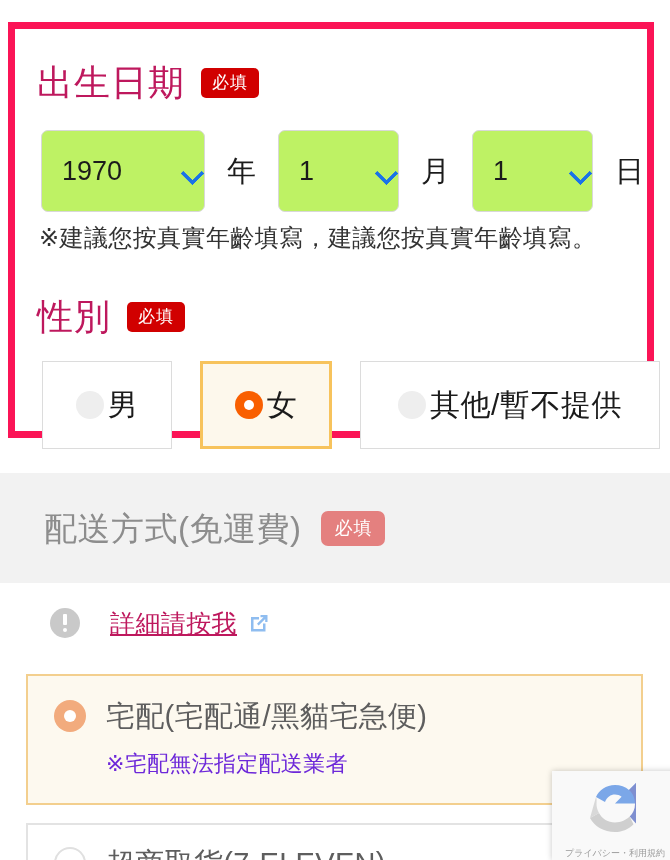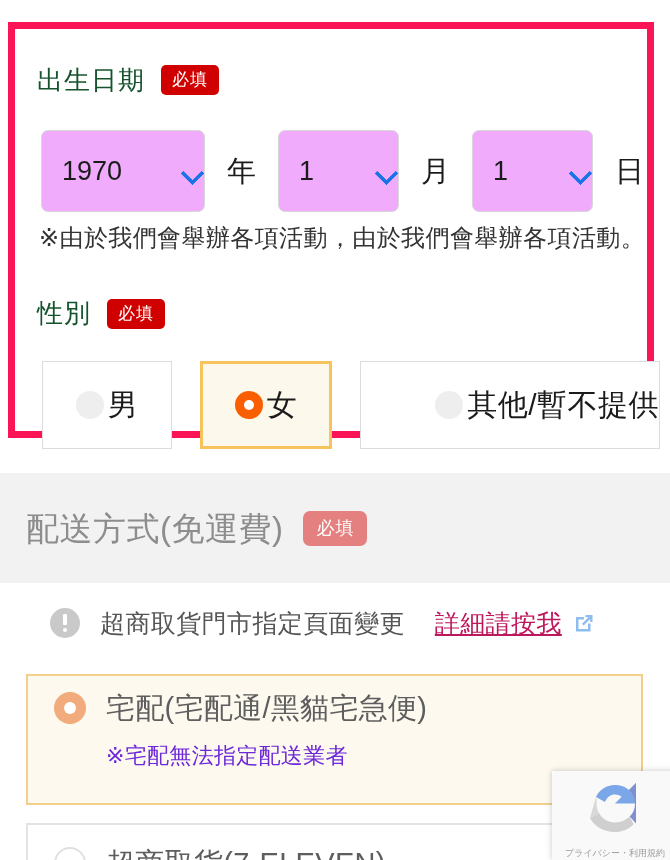--- a/index.html
+++ b/index.html
@@ -28,22 +28,22 @@
     background: #ffffff;
   }
 
   .field-label-row {
     display: flex;
     align-items: center;
     gap: 16px;
   }
 
   .field-title {
-    font-size: 26px;
-    color: #14532d;
+    font-size: 36px;
+    color: #be185d;
     letter-spacing: 1px;
     line-height: 1;
   }
 
   .badge-required {
     display: inline-flex;
     align-items: center;
     justify-content: center;
     font-size: 17px;
     color: #ffffff;
@@ -68,21 +68,21 @@
     left: 26px;
     top: 101px;
     display: flex;
     align-items: center;
   }
   .select-box {
     box-sizing: border-box;
     height: 82px;
     border: 1px solid #d8d8d8;
     border-radius: 7px;
-    background: #f0abfc;
+    background: #bef264;
     display: flex;
     align-items: center;
     justify-content: space-between;
     padding: 0 1px 0 20px;
   }
   .select-box.year { width: 164px; }
   .select-box.month { width: 121px; }
   .select-box.day { width: 121px; }
   .select-value {
     font-size: 27px;
@@ -142,21 +142,21 @@
     border: 1px solid #dcdcdc;
     background: #ffffff;
     display: flex;
     align-items: center;
     justify-content: center;
     gap: 4px;
     margin-right: 28px;
   }
   .gender-opt.w1 { width: 130px; }
   .gender-opt.w2 { width: 132px; }
-  .gender-opt.w3 { width: 300px; margin-right: 0; justify-content: flex-end; }
+  .gender-opt.w3 { width: 300px; margin-right: 0; }
   .gender-opt.selected {
     border: 3px solid #f7c35c;
     background: #fdf8ec;
   }
   .radio {
     width: 28px;
     height: 28px;
     border-radius: 50%;
     background: #eeeeee;
     flex: none;
@@ -190,21 +190,21 @@
     top: 473px;
     width: 670px;
     height: 110px;
     background: #f2f2f2;
     display: flex;
     align-items: center;
   }
   .ship-title {
     font-size: 33px;
     color: #8d8d8d;
-    margin-left: 26px;
+    margin-left: 44px;
     letter-spacing: 0.5px;
     line-height: 1;
   }
   .ship-band .badge-required.soft { margin-left: 20px; }
 
   .notice-row {
     position: absolute;
     left: 50px;
     top: 608px;
     display: flex;
@@ -280,21 +280,21 @@
   }
   .delivery-opt.next {
     top: 823px;
     height: 80px;
     border-color: #e3e3e3;
   }
   .delivery-main {
     display: flex;
     align-items: center;
     padding-left: 26px;
-    padding-top: 16px;
+    padding-top: 24px;
   }
   .delivery-opt.next .delivery-main { padding-top: 22px; }
   .radio-lg {
     width: 32px;
     height: 32px;
     border-radius: 50%;
     background: #f2ab7d;
     position: relative;
     flex: none;
   }
@@ -378,21 +378,21 @@
     </div>
     <span class="unit">月</span>
 
     <div class="select-box day">
       <span class="select-value">1</span>
       <span class="chev"></span>
     </div>
     <span class="unit last">日</span>
   </div>
 
-  <div class="birth-note">※由於我們會舉辦各項活動，由於我們會舉辦各項活動。</div>
+  <div class="birth-note">※建議您按真實年齡填寫，建議您按真實年齡填寫。</div>
 
   <div class="field-label-row gender-label">
     <span class="field-title">性別</span>
     <span class="badge-required">必填</span>
   </div>
 
   <div class="gender-row">
     <div class="gender-opt w1">
       <span class="radio"></span>
       <span class="gender-text">男</span>
@@ -409,21 +409,20 @@
 
 </div>
 
 <div class="ship-band">
   <span class="ship-title">配送方式(免運費)</span>
   <span class="badge-required soft">必填</span>
 </div>
 
 <div class="notice-row">
   <span class="info-icon"></span>
-  <span class="notice-text">超商取貨門市指定頁面變更</span>
   <a class="notice-link" href="#">詳細請按我</a>
   <span class="ext-icon">
     <svg width="22" height="22" viewBox="0 0 22 22">
       <path d="M3 5 H11 V7.5 H5.5 V17 H15 V11.5 H17.5 V19.5 H3 Z" fill="#8fbdf0"></path>
       <path d="M12.5 3 H19.5 V10 H17.2 V6.9 L10.6 13.4 L9 11.8 L15.5 5.3 H12.5 Z" fill="#8fbdf0"></path>
     </svg>
   </span>
 </div>
 
 <div class="delivery-opt selected">

